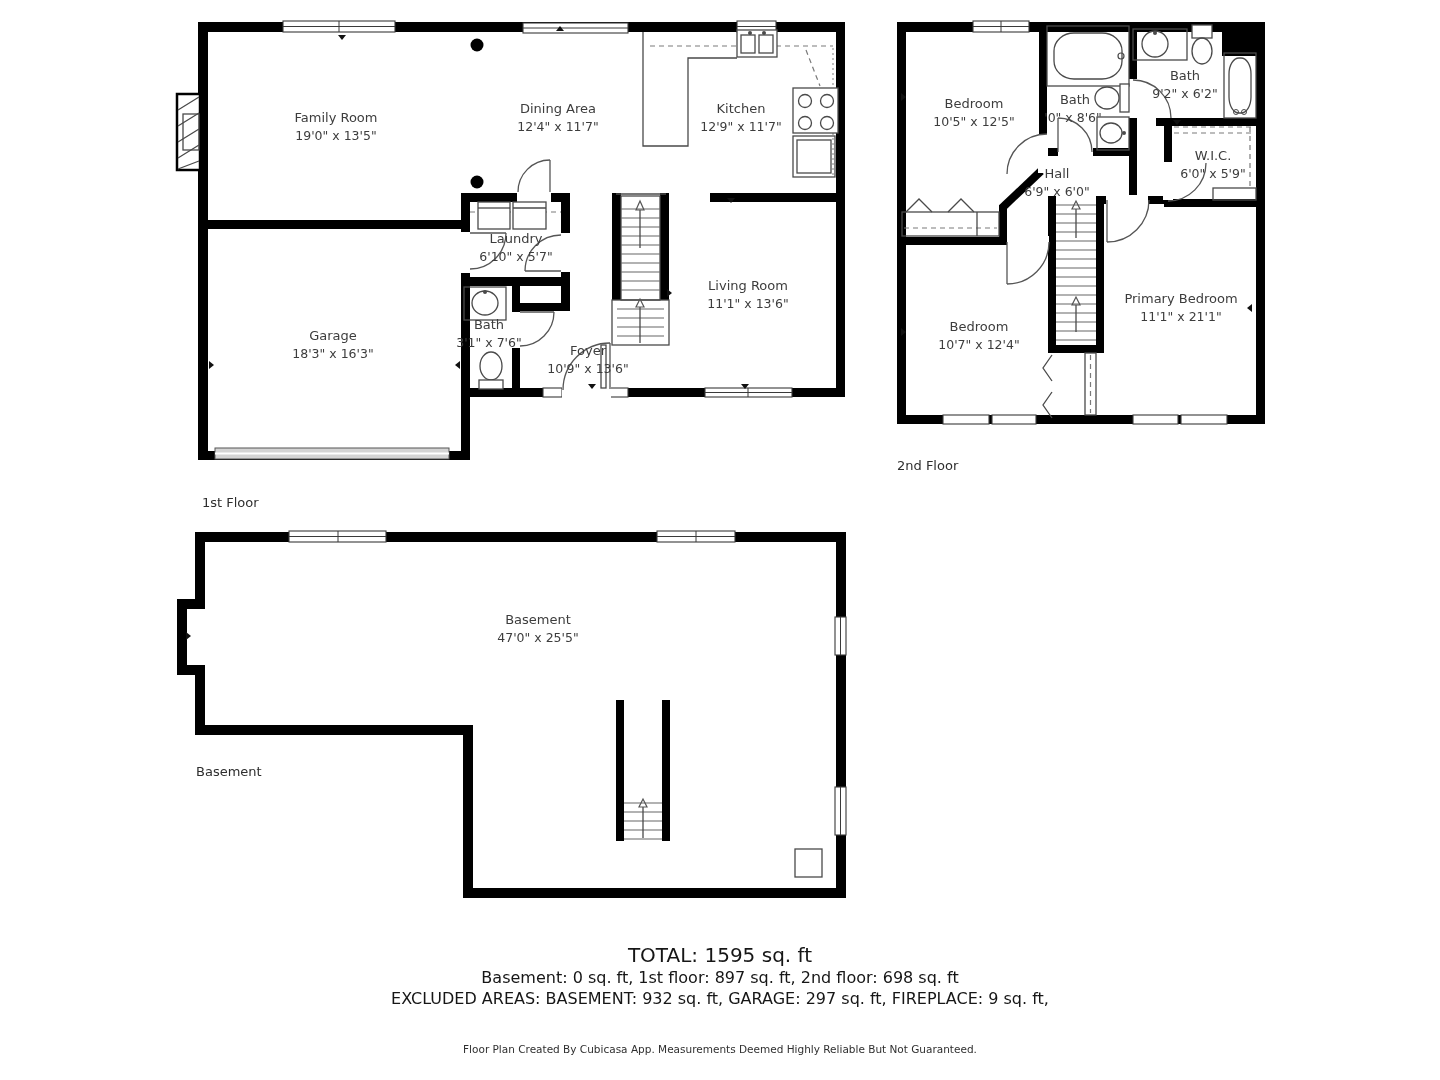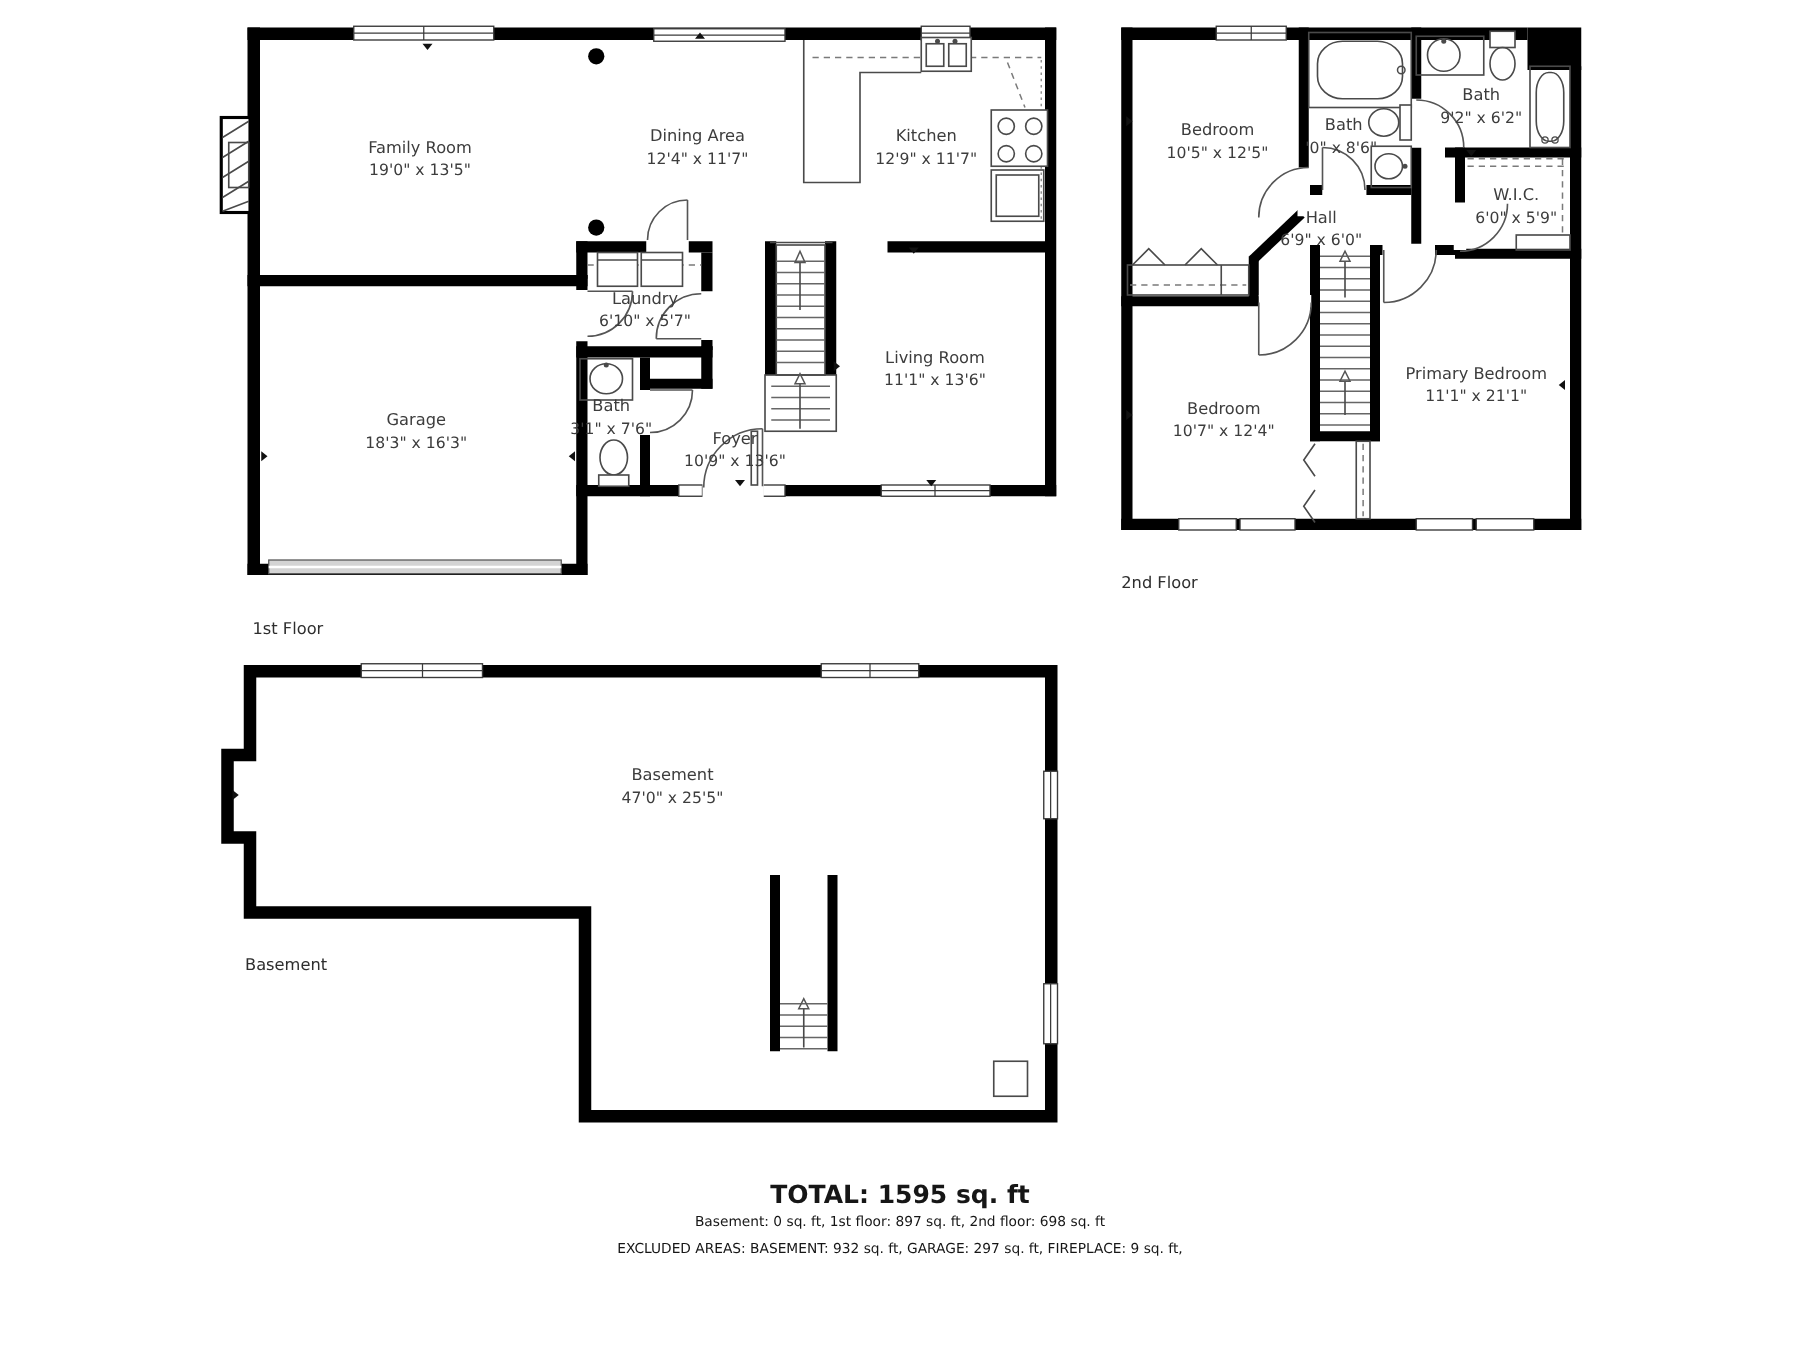--- a/index.html
+++ b/index.html
@@ -16,22 +16,22 @@
   .arc{fill:none;stroke:#555;stroke-width:1.3;}
   .leaf{stroke:#555;stroke-width:1.3;}
   .tread{stroke:#666;stroke-width:1.1;fill:none;}
   .mk{fill:#111;}
   .opening{fill:#fff;}
   text{fill:#3d3d3d;}
   .rname{font-size:13px;}
   .rdims{font-size:12.5px;}
   .flabel{font-size:13px;fill:#2e2e2e;}
   .summary{position:absolute;left:0;top:944px;width:1440px;text-align:center;color:#161616;}
-  .summary .total{font-size:20px;font-weight:bold;line-height:23px;}
-  .summary .line{font-size:11px;line-height:21px;}
+  .summary .total{font-size:20px;font-weight:normal;line-height:23px;}
+  .summary .line{font-size:16px;line-height:21px;}
   .credit{position:absolute;left:0;top:1043px;width:1440px;text-align:center;
           font-size:10.5px;color:#2f2f2f;}
 </style>
 </head>
 <body>
 
 <div class="stage">
 <svg width="1440" height="1080" viewBox="0 0 1440 1080">
 
   <g>
@@ -372,13 +372,14 @@
       <text class="flabel" x="196" y="776">Basement</text>
     </g>
   </g>
 </svg>
 
   <div class="summary">
     <div class="total">TOTAL: 1595 sq. ft</div>
     <div class="line">Basement: 0 sq. ft, 1st floor: 897 sq. ft, 2nd floor: 698 sq. ft</div>
     <div class="line">EXCLUDED AREAS: BASEMENT: 932 sq. ft, GARAGE: 297 sq. ft, FIREPLACE: 9 sq. ft,</div>
   </div>
+  <div class="credit">Floor Plan Created By Cubicasa App. Measurements Deemed Highly Reliable But Not Guaranteed.</div>
 </div>
 
 </body></html>

